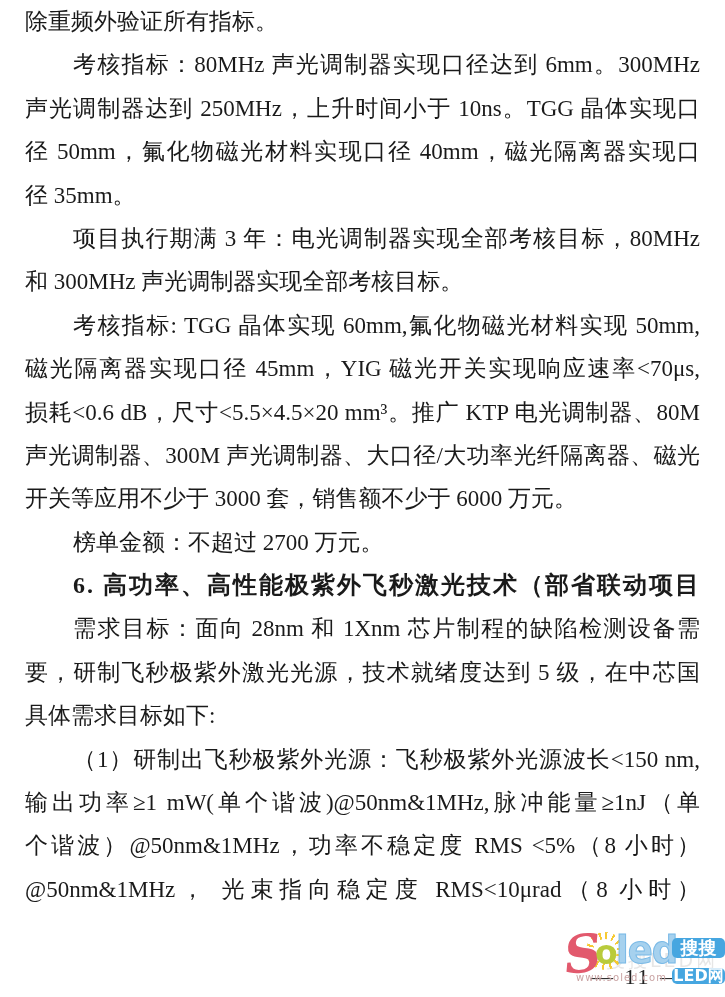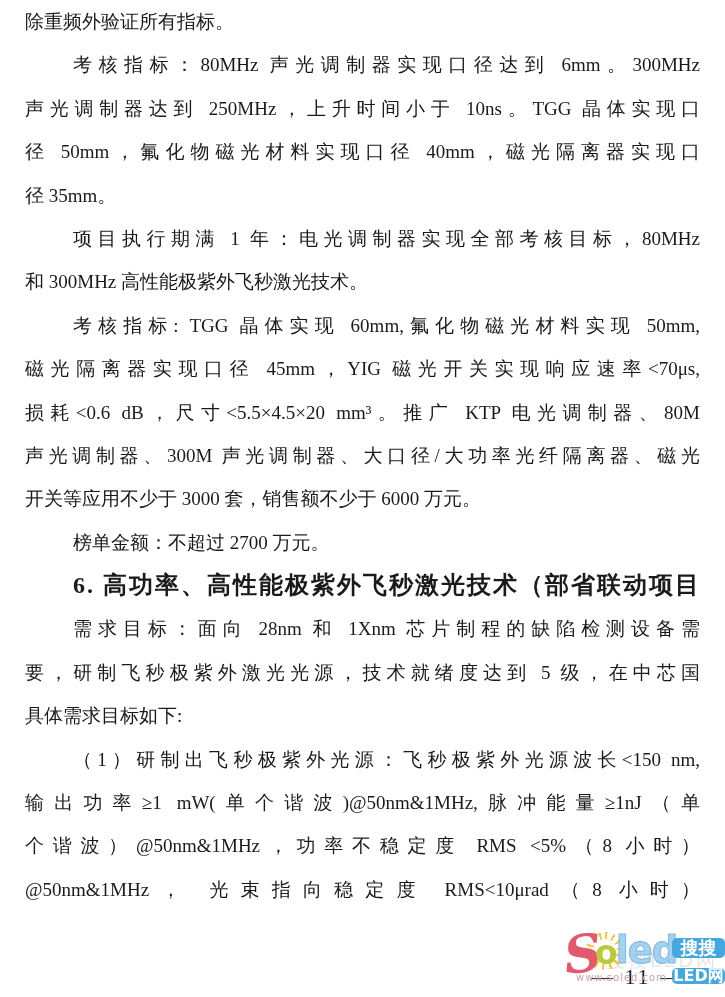--- a/index.html
+++ b/index.html
@@ -2,21 +2,21 @@
 <html><head>
 <meta charset="utf-8">
 <style>
   html,body{margin:0;padding:0;background:#ffffff;}
   .page{
     position:relative;width:725px;height:997px;background:#ffffff;
     font-family:"Liberation Serif","DejaVu Serif",serif;color:#1a1a1a;overflow:hidden;
   }
   .content{position:absolute;left:25px;top:0;width:675px;z-index:1;}
   .line{
-    height:43.4px;line-height:43.4px;font-size:19px;
+    height:43.4px;line-height:43.4px;font-size:23px;
     overflow:hidden;white-space:nowrap;
   }
   .line.just{
     text-align:justify;text-align-last:justify;
     text-justify:inter-character;-moz-text-align-last:justify;
   }
   .line.indent{padding-left:48px;}
   .line.bold{font-weight:bold;letter-spacing:2px;font-size:24px;}
 
   
@@ -70,22 +70,22 @@
 <body>
 
 <div class="page">
 
   <div class="content">
       <div class="line">除重频外验证所有指标。</div>
       <div class="line indent just">考核指标：80MHz 声光调制器实现口径达到 6mm。300MHz</div>
       <div class="line just">声光调制器达到 250MHz，上升时间小于 10ns。TGG 晶体实现口</div>
       <div class="line just">径 50mm，氟化物磁光材料实现口径 40mm，磁光隔离器实现口</div>
       <div class="line">径 35mm。</div>
-      <div class="line indent just">项目执行期满 1 年：电光调制器实现全部考核目标，80MHz</div>
-      <div class="line">和 300MHz 高性能极紫外飞秒激光技术。</div>
+      <div class="line indent just">项目执行期满 3 年：电光调制器实现全部考核目标，80MHz</div>
+      <div class="line">和 300MHz 声光调制器实现全部考核目标。</div>
       <div class="line indent just">考核指标: TGG 晶体实现 60mm,氟化物磁光材料实现 50mm,</div>
       <div class="line just">磁光隔离器实现口径 45mm，YIG 磁光开关实现响应速率&lt;70μs,</div>
       <div class="line just">损耗&lt;0.6 dB，尺寸&lt;5.5×4.5×20 mm³。推广 KTP 电光调制器、80M</div>
       <div class="line just">声光调制器、300M 声光调制器、大口径/大功率光纤隔离器、磁光</div>
       <div class="line">开关等应用不少于 3000 套，销售额不少于 6000 万元。</div>
       <div class="line indent">榜单金额：不超过 2700 万元。</div>
       <div class="line indent bold">6. 高功率、高性能极紫外飞秒激光技术（部省联动项目）</div>
       <div class="line indent just">需求目标：面向 28nm 和 1Xnm 芯片制程的缺陷检测设备需</div>
       <div class="line just">要，研制飞秒极紫外激光光源，技术就绪度达到 5 级，在中芯国</div>
       <div class="line">具体需求目标如下:</div>

